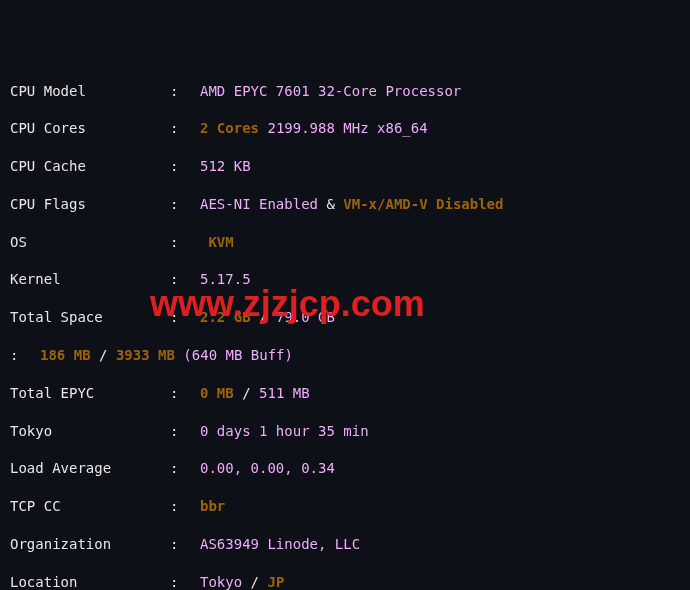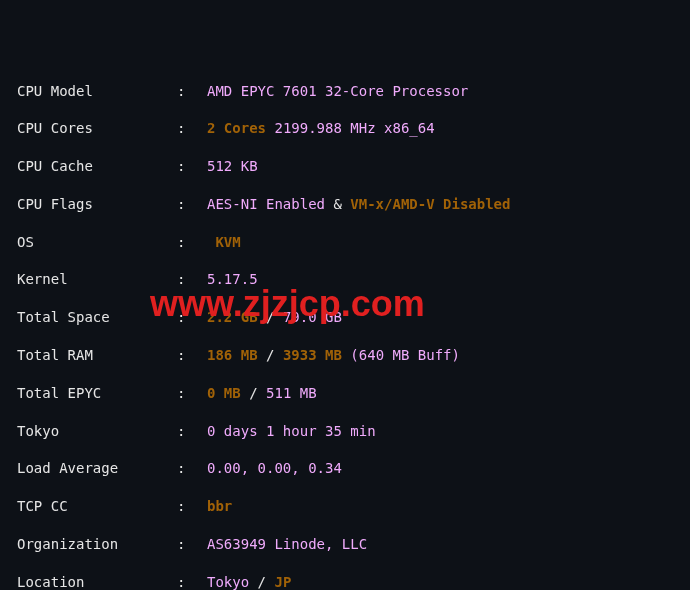--- a/index.html
+++ b/index.html
@@ -7,21 +7,21 @@
       background: #0d1117;
       color: #e6e6e6;
       font-family: 'Consolas', 'Monaco', monospace;
       font-size: 14px;
       line-height: 1.35;
       padding: 6px 10px;
       width: 690px;
       height: 590px;
       white-space: pre;
     }
-    .row { display: flex; margin-left: 7px; }
+    .row { display: flex; }
     .label { color: #e6e6e6; width: 160px; display: inline-block; }
     .colon { color: #e6e6e6; width: 30px; display: inline-block; }
     .cyan { color: #f0abfc; }
     .yellow { color: #a16207; font-weight: bold; }
     .white { color: #e6e6e6; }
     .watermark {
       position: absolute;
       left: 150px;
       top: 280px;
       font-size: 36px;
@@ -36,21 +36,21 @@
 
 
 
 <div class="row"><span class="label">CPU Model</span><span class="colon">: </span><span class="cyan">AMD EPYC 7601 32-Core Processor</span></div>
 <div class="row"><span class="label">CPU Cores</span><span class="colon">: </span><span class="yellow">2 Cores</span><span> </span><span class="cyan">2199.988 MHz x86_64</span></div>
 <div class="row"><span class="label">CPU Cache</span><span class="colon">: </span><span class="cyan">512 KB</span></div>
 <div class="row"><span class="label">CPU Flags</span><span class="colon">: </span><span class="cyan">AES-NI Enabled</span><span> </span><span class="white">&amp;</span><span> </span><span class="yellow">VM-x/AMD-V Disabled</span></div>
 <div class="row"><span class="label">OS</span><span class="colon">: </span><span> </span><span class="yellow">KVM</span></div>
 <div class="row"><span class="label">Kernel</span><span class="colon">: </span><span class="cyan">5.17.5</span></div>
 <div class="row"><span class="label">Total Space</span><span class="colon">: </span><span class="yellow">2.2 GB</span><span> </span><span class="white">/</span><span> </span><span class="cyan">79.0 GB</span></div>
-<div class="row"><span class="label">Total RAM</span><span class="colon">: </span><span class="yellow">186 MB</span><span> </span><span class="white">/</span><span> </span><span class="yellow">3933 MB</span><span> </span><span class="cyan">(640 MB Buff)</span></div>
+<div class="row"><span class="colon">: </span><span class="yellow">186 MB</span><span> </span><span class="white">/</span><span> </span><span class="yellow">3933 MB</span><span> </span><span class="cyan">(640 MB Buff)</span></div>
 <div class="row"><span class="label">Total EPYC</span><span class="colon">: </span><span class="yellow">0 MB</span><span> </span><span class="white">/</span><span> </span><span class="cyan">511 MB</span></div>
 <div class="row"><span class="label">Tokyo</span><span class="colon">: </span><span class="cyan">0 days 1 hour 35 min</span></div>
 <div class="row"><span class="label">Load Average</span><span class="colon">: </span><span class="cyan">0.00, 0.00, 0.34</span></div>
 <div class="row"><span class="label">TCP CC</span><span class="colon">: </span><span class="yellow">bbr</span></div>
 <div class="row"><span class="label">Organization</span><span class="colon">: </span><span class="cyan">AS63949 Linode, LLC</span></div>
 <div class="row"><span class="label">Location</span><span class="colon">: </span><span class="cyan">Tokyo</span><span> </span><span class="white">/</span><span> </span><span class="yellow">JP</span></div>
 
 
 
 

